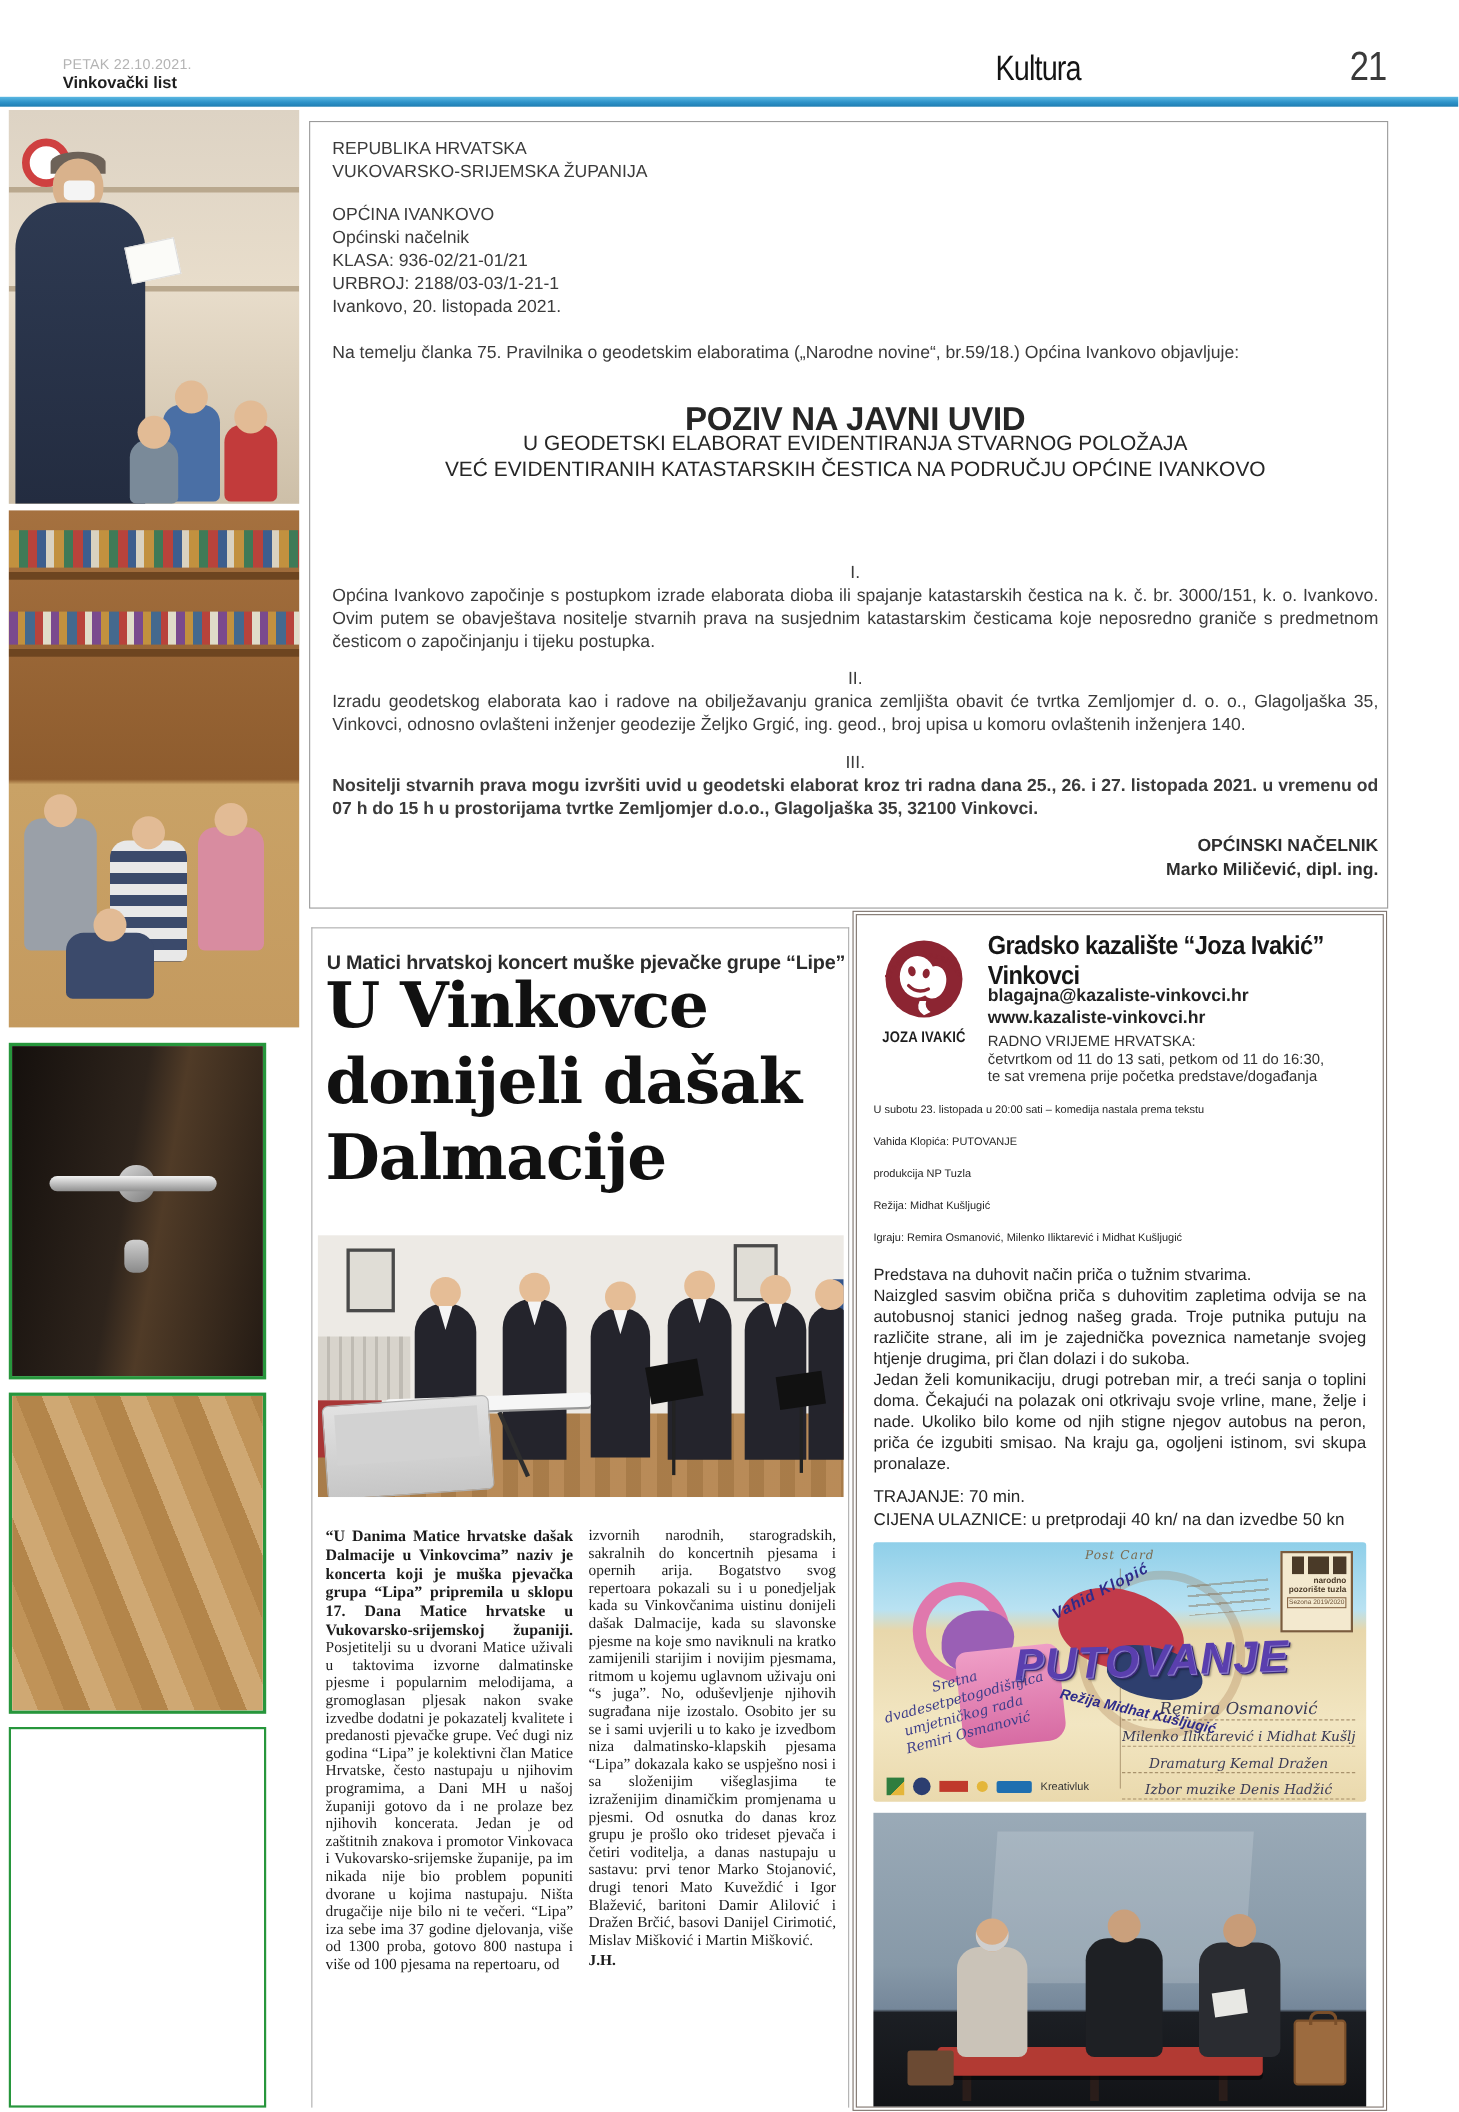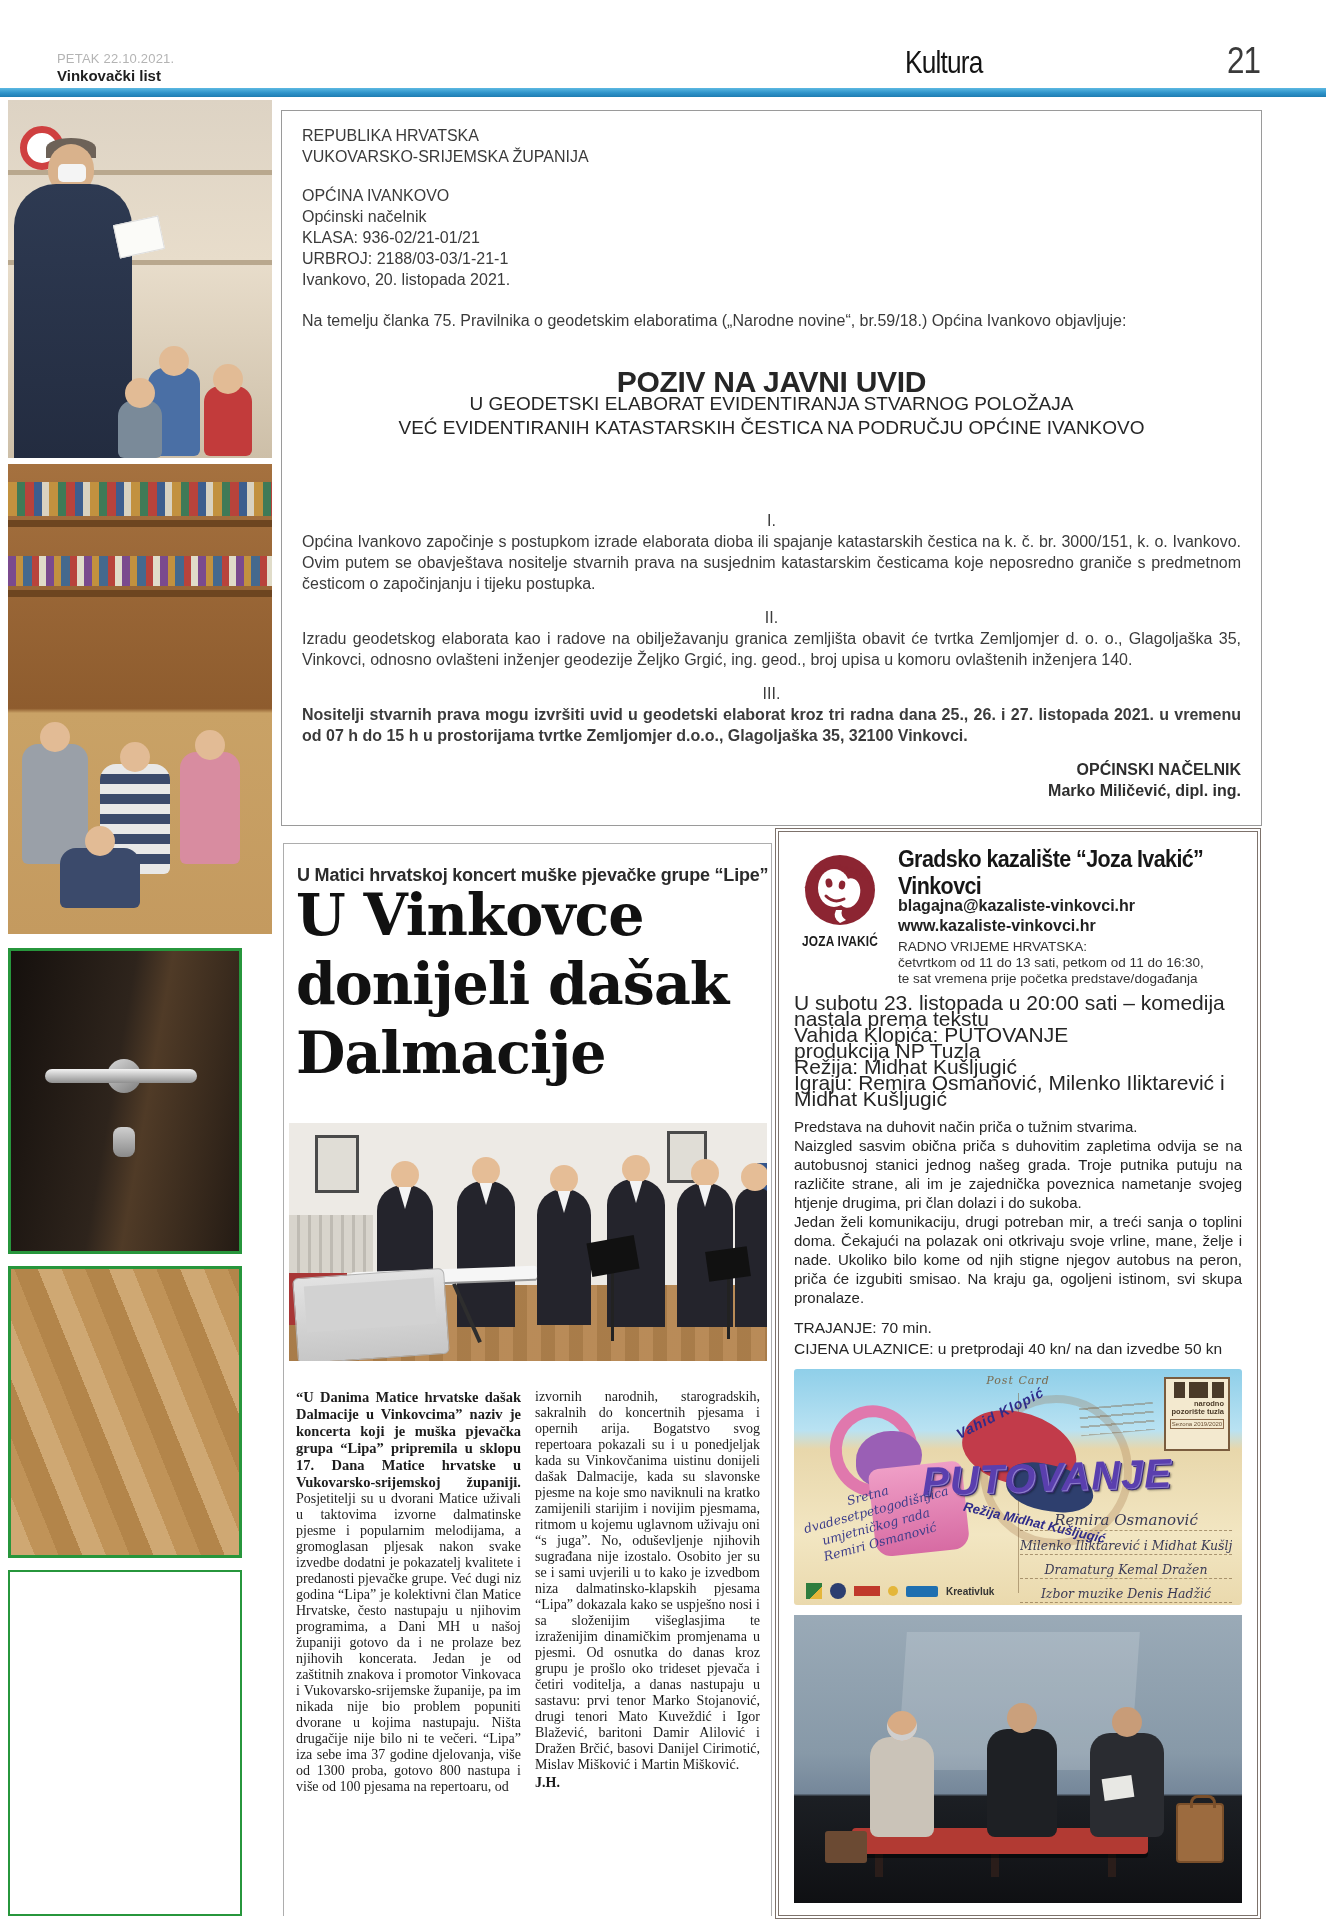--- a/index.html
+++ b/index.html
@@ -36,21 +36,21 @@
   .ad-door { left:8px; top:948px; width:234px; height:306px; }
   .door-bg { position:absolute; inset:0; background:linear-gradient(100deg,#15100d 0%,#2e241c 45%,#503b27 58%,#241b14 100%); }
   .door-handle { position:absolute; left:34px; top:118px; width:152px; height:14px; border-radius:8px; background:linear-gradient(180deg,#f2f2f2,#8f8f8f); }
   .door-plate { position:absolute; left:96px; top:108px; width:34px; height:34px; border-radius:50%; background:linear-gradient(145deg,#d8d8d8,#7d7d7d); }
   .door-lock { position:absolute; left:102px; top:176px; width:22px; height:30px; border-radius:8px; background:linear-gradient(180deg,#cfcfcf,#8a8a8a); }
   .ad-wood { left:8px; top:1266px; width:234px; height:292px; }
   .wood-bg { position:absolute; inset:0; background:repeating-linear-gradient(68deg,#cfa873 0 22px,#c09358 22px 44px,#b3854a 44px 66px); }
   .ad-empty { left:8px; top:1570px; width:234px; height:346px; border-width:2px; }
 
   
-  .notice { position:absolute; left:281px; top:110px; width:981px; height:716px; border:1px solid #9a9a9a; padding:14px 20px 0 20px; color:#3b3b3b; font-size:16px; line-height:21px; }
+  .notice { position:absolute; left:281px; top:110px; width:981px; height:716px; border:1px solid #9a9a9a; padding:14px 8px 0 20px; color:#3b3b3b; font-size:16px; line-height:21px; }
   .notice .blk1 { margin-bottom:18px; }
   .notice .na-temelju { margin-top:20px; }
   .n-title { text-align:center; font-size:30px; font-weight:700; color:#262626; margin-top:40px; letter-spacing:-.3px; }
   .n-sub { text-align:center; font-size:19px; font-weight:400; color:#262626; line-height:24px; }
   .n-seclabel { text-align:center; margin-top:0; }
   .n-gap { height:70px; }
   .n-par { text-align:justify; margin-bottom:13px; }
   .n-par3 { font-weight:600; }
   .n-sign { text-align:right; margin-top:8px; font-weight:700; color:#2e2e2e; }
   .n-sign2 { text-align:right; font-weight:600; color:#2e2e2e; }
@@ -81,21 +81,21 @@
   .byline { font-weight:700; text-align:left; margin-top:2px; }
 
   
   .theatre { position:absolute; left:778px; top:831px; width:480px; height:1085px; border:1px solid #7d726b; outline:1px solid #7d726b; outline-offset:2px; padding:12px 15px 0 15px; overflow:hidden; color:#2e2e2e; }
   .th-head { display:flex; gap:12px; }
   .th-logo { width:92px; flex:0 0 92px; text-align:center; }
   .th-logoname { font-size:14px; font-weight:800; color:#1c1c1c; letter-spacing:.2px; transform:scaleX(.85); margin-top:1px; }
   .th-name { font-size:21.5px; font-weight:800; color:#161616; letter-spacing:-.6px; margin-top:2px; transform:scaleY(1.1); transform-origin:top left; }
   .th-mail, .th-web { font-size:16px; font-weight:700; color:#222; line-height:20px; }
   .th-hours { font-size:13.5px; line-height:16px; color:#333; margin-top:3px; }
-  .th-event { margin-top:8px; font-size:21px; line-height:16px; color:#262626; }
+  .th-event { margin-top:8px; font-size:10px; line-height:29px; color:#262626; }
   .th-desc { margin-top:10px; font-size:15px; line-height:19px; text-align:justify; color:#262626; }
   .th-meta { margin-top:10px; font-size:15.5px; line-height:21px; color:#262626; }
 
   
   .poster { position:relative; margin-top:10px; width:448px; height:236px; overflow:hidden; border-radius:3px;
     background:linear-gradient(180deg,#8fcfe9 0%,#b9e2f2 26%,#e8d7ab 34%,#f2e6c2 70%,#ead9ad 100%); }
   .po-postcard { position:absolute; left:50%; top:5px; transform:translateX(-50%); font-family:"DejaVu Serif",serif; font-style:italic; font-size:11px; color:#7a6a4e; letter-spacing:1px; }
   .po-divider { position:absolute; left:50%; top:24px; width:1px; height:200px; background:rgba(122,95,60,.5); }
   .po-ring { position:absolute; left:186px; top:26px; width:152px; height:152px; border:8px solid rgba(150,100,55,.25); border-radius:50%; }
   .po-waves { position:absolute; right:88px; top:36px; width:74px; height:28px; transform:rotate(-5deg);
@@ -118,21 +118,21 @@
   .po-credits { position:absolute; right:10px; top:118px; width:212px;margin-top:24px; }
   .po-credit { font-family:"DejaVu Serif",serif; font-style:italic; font-size:12.5px; color:#3a3a55; text-align:center; border-bottom:1px dashed rgba(122,95,60,.6); margin-bottom:7px; padding-bottom:1px; white-space:nowrap; overflow:hidden; }
   .po-credit.first { font-size:15px; }
   .po-sponsors { position:absolute; left:12px; bottom:6px; display:flex; align-items:center; gap:8px; }
   .chip { display:inline-block; }
   .chip-flag { width:16px; height:16px; background:linear-gradient(135deg,#2f7d3e 60%,#e4b63a 60%); }
   .chip-circle { width:16px; height:16px; border-radius:50%; background:#2c3e70; }
   .chip-red { width:26px; height:10px; background:#c0392b; }
   .chip-dot { width:10px; height:10px; border-radius:50%; background:#e4b63a; }
   .chip-blue { width:32px; height:11px; border-radius:2px; background:#1f6fb0; }
-  .po-brand { font-size:10px; font-weight:700; color:#333; }
+  .po-brand { font-size:10px; font-weight:400; color:#333; }
 
   
   .stage { position:relative; margin-top:10px; width:448px; height:288px; overflow:hidden;
     background:linear-gradient(180deg,#9aaab7 0%,#8799a8 48%,#75879a 62%,#1c1f24 63%,#0f1013 100%); }
   .st-screen { position:absolute; left:24%; top:6%; width:52%; height:48%; background:rgba(255,255,255,.16); transform:skewX(-4deg); }
   .st-bench { position:absolute; left:13%; bottom:17%; width:66%; height:26px; background:#b23a33; border-radius:4px; box-shadow:0 4px 0 rgba(0,0,0,.5); }
   .st-leg { position:absolute; bottom:9%; width:8px; height:26px; background:#2a1d1a; }
   .stfig { position:absolute; border-radius:20px 20px 8px 8px; }
   .stfig .sthead { position:absolute; left:50%; top:-26px; transform:translateX(-50%); width:30px; height:30px; border-radius:50%; }
   .st-case { position:absolute; right:4%; bottom:14%; width:48px; height:60px; background:#9c6b3f; border:2px solid #7a4f2a; border-radius:4px; }

